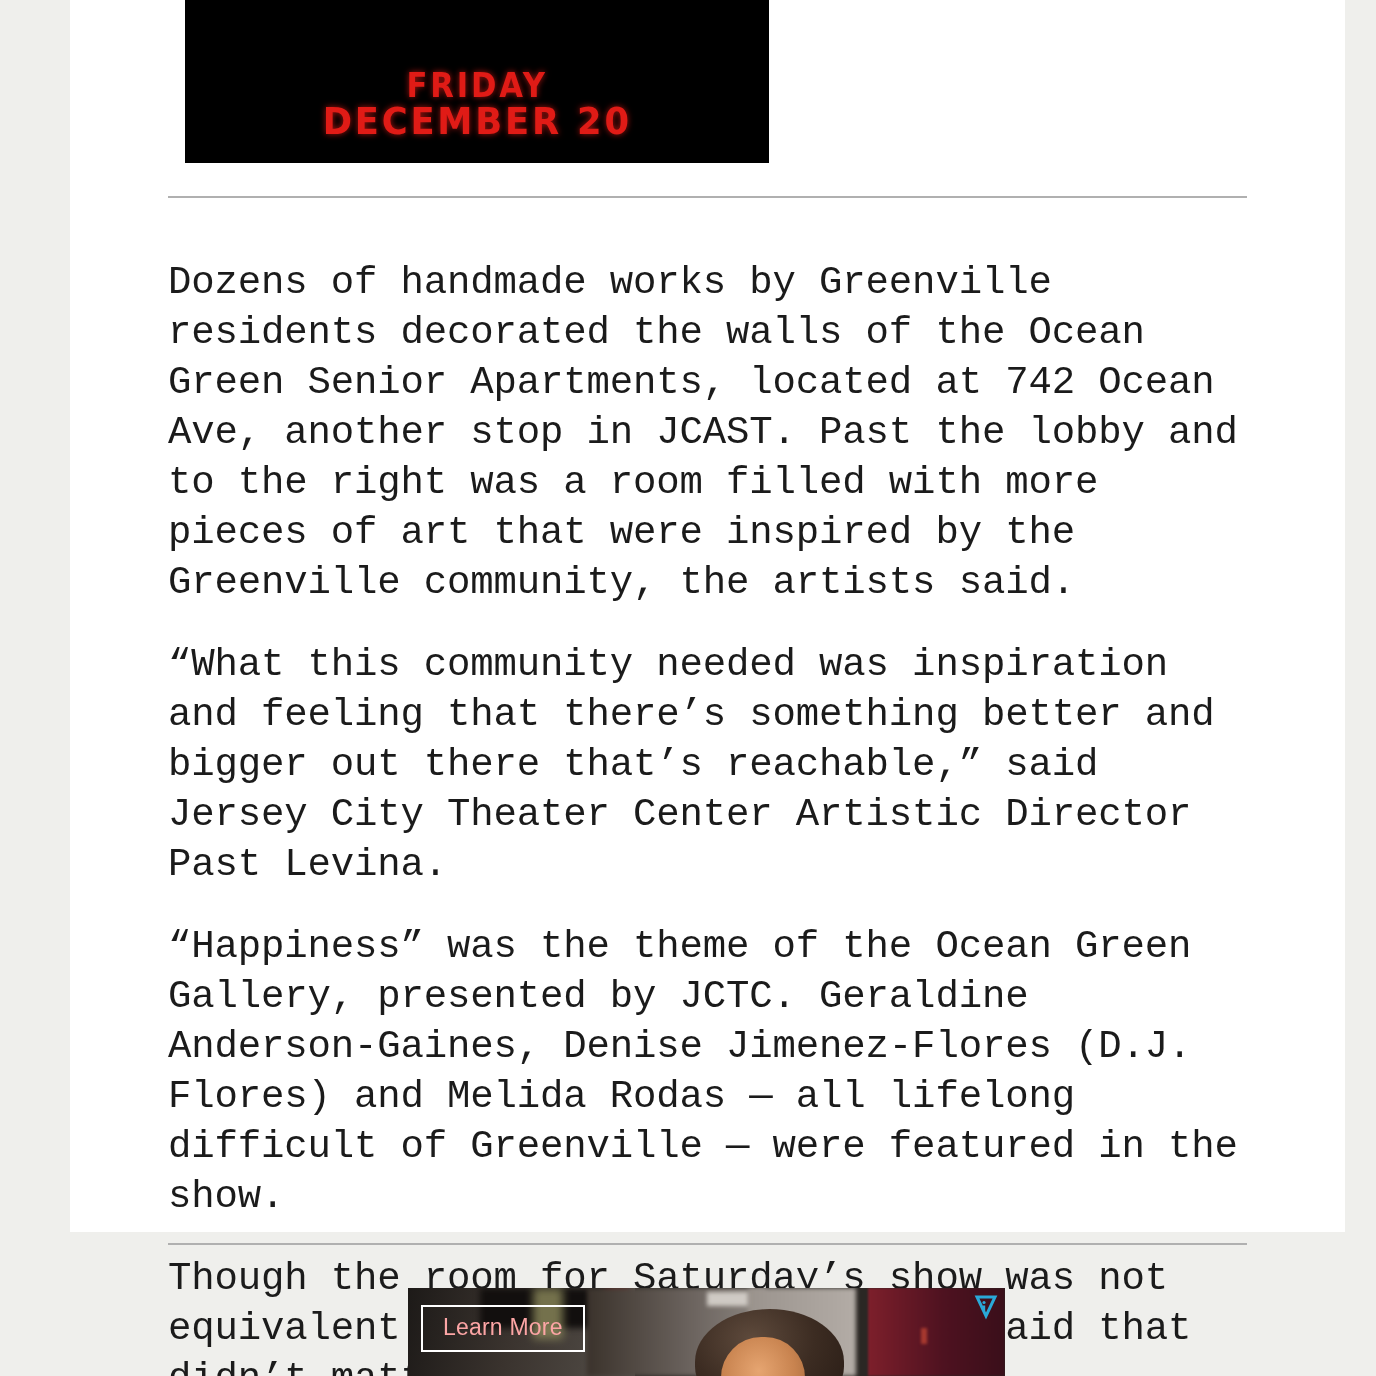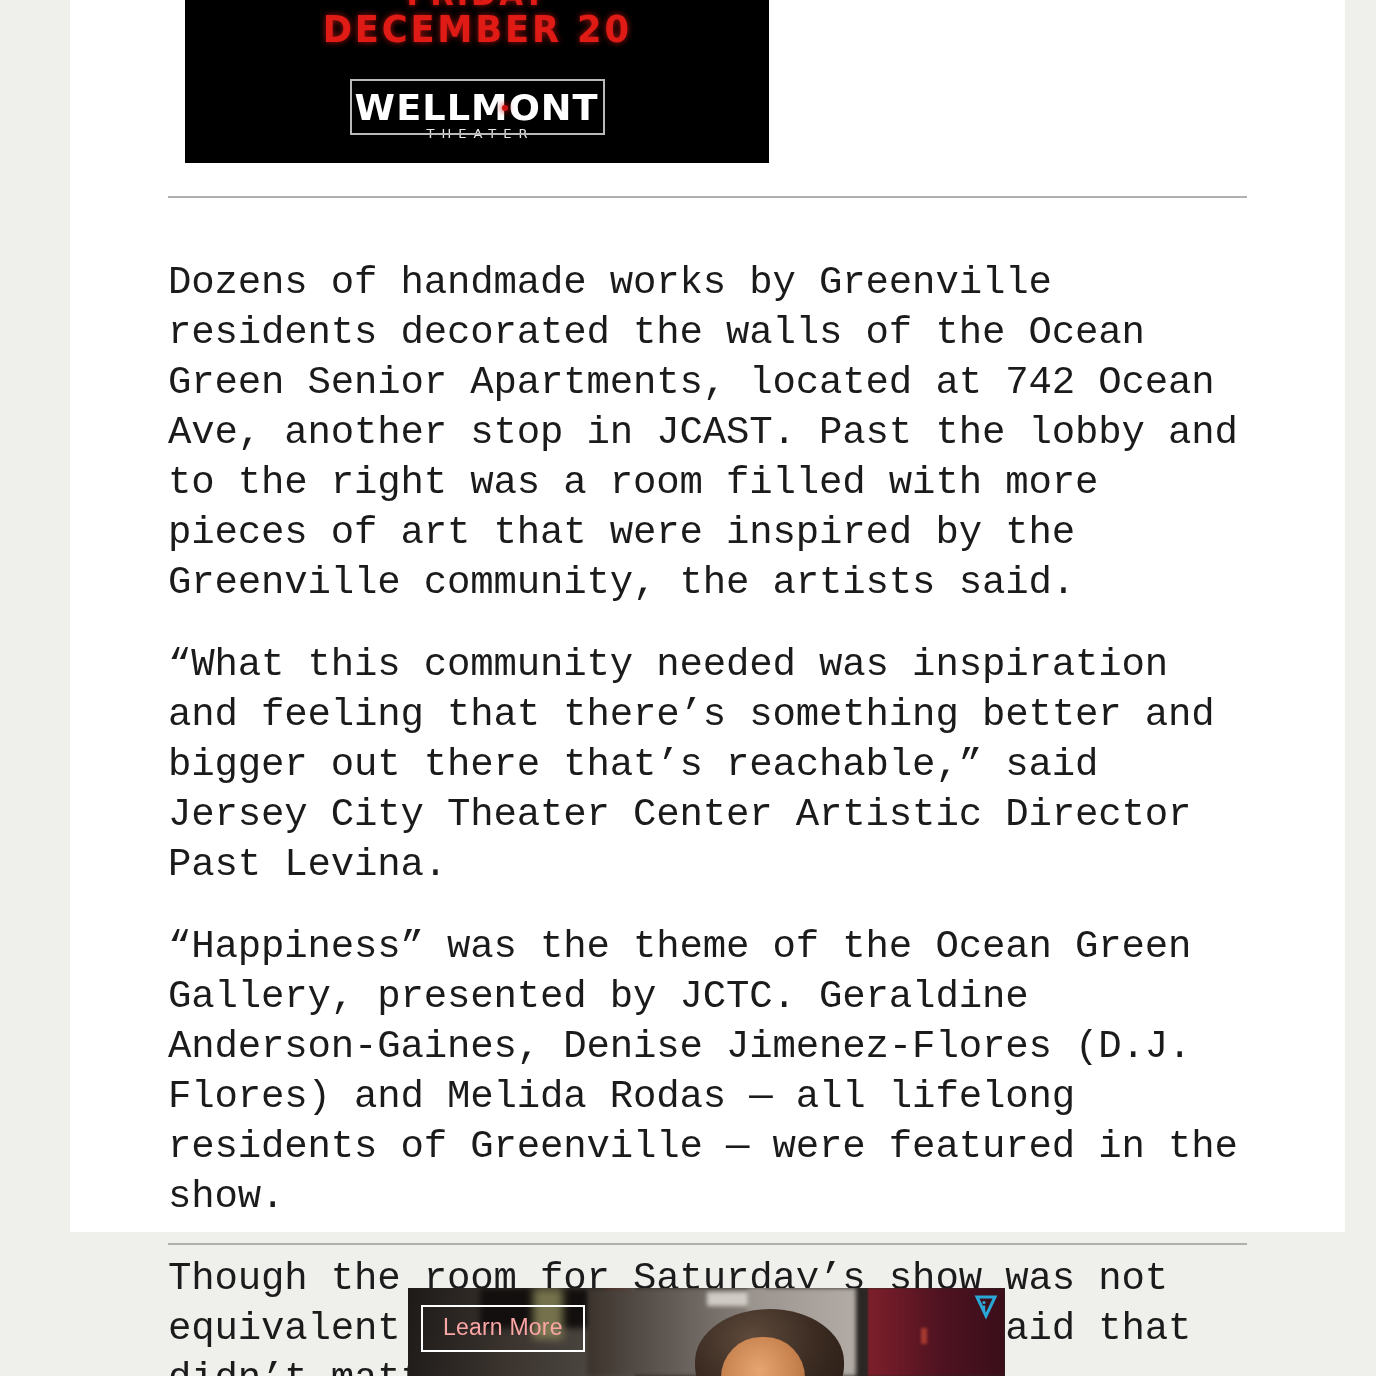--- a/index.html
+++ b/index.html
@@ -233,40 +233,29 @@
 
 <div id="page">
   <div id="content-column">
 
     <div class="banner-ad">
       <div class="banner-inner">
         <div class="banner-date">
           <span class="line1">FRIDAY</span>
           <span class="line2">DECEMBER 20</span>
         </div>
-        <div class="wellmont-logo">
-          <div class="wellmont-box">
-            <span class="wellmont-word">WELLMONT</span>
-            <span class="wellmont-dot"></span>
-          </div>
-          <div class="wellmont-sub">
-            <span class="rule"></span>
-            <span class="txt">THEATER</span>
-            <span class="rule"></span>
-          </div>
-        </div>
       </div>
     </div>
 
     <div id="divider-top" class="divider"></div>
 
     <div class="prose">
       <p>Dozens of handmade works by Greenville residents decorated the walls of the Ocean Green Senior Apartments, located at 742 Ocean Ave, another stop in JCAST. Past the lobby and to the right was a room filled with more pieces of art that were inspired by the Greenville community, the artists said.</p>
       <p>“What this community needed was inspiration and feeling that there’s something better and bigger out there that’s reachable,” said Jersey City Theater Center Artistic Director Past Levina.</p>
-      <p>“Happiness” was the theme of the Ocean Green Gallery, presented by JCTC. Geraldine Anderson-Gaines, Denise Jimenez-Flores (D.J. Flores) and Melida Rodas — all lifelong residents of Greenville — were featured in the show.</p>
+      <p>“Happiness” was the theme of the Ocean Green Gallery, presented by JCTC. Geraldine Anderson-Gaines, Denise Jimenez-Flores (D.J. Flores) and Melida Rodas — all lifelong difficult of Greenville — were featured in the show.</p>
       <p>Though the room for Saturday’s show was not equivalent to a museum space, they said that didn’t matter much to them.</p>
     </div>
 
     <div id="divider-bottom" class="divider"></div>
 
     <div class="video-ad">
       <div class="video-scene">
         <span class="vs-left"></span>
         <span class="vs-dark-panel"></span>
         <span class="vs-green"></span>

